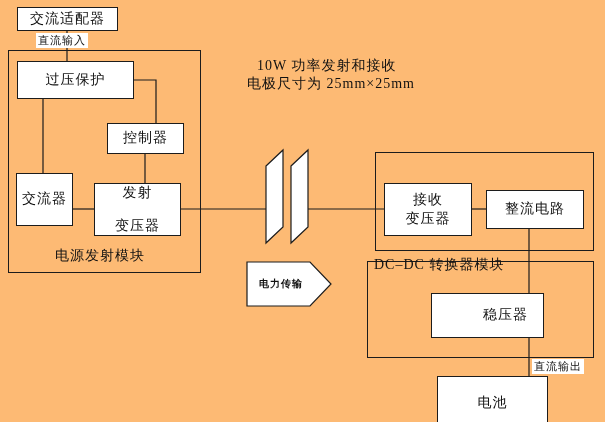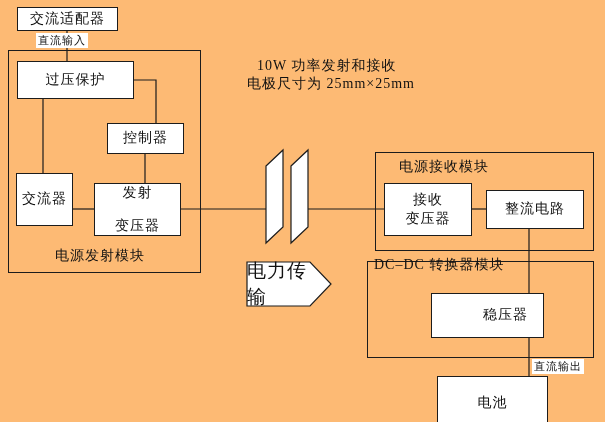--- a/index.html
+++ b/index.html
@@ -33,21 +33,21 @@
     font-size:14px;
     letter-spacing:1px;
     white-space:nowrap;
   }
   .label.small { font-size:11px;font-family:Liberation Serif, serif; }
   .mask { background:#ffffff; padding:0 2px; }
   .arrow-text {
     position:absolute;
     left:247px; top:262px; width:68px; height:44px;
     display:flex; align-items:center; justify-content:center;
-    font-size:19px; letter-spacing:1px;
+    font-size:10px; letter-spacing:1px;font-weight:bold;
   }
 </style>
 </head>
 <body>
 
 <div class="canvas">
 
   <svg class="wires" width="605" height="422" viewBox="0 0 605 422">
     <g stroke="#1c1c1c" stroke-width="1.2" fill="none">
       <line x1="67" y1="31" x2="67" y2="61"></line>
@@ -97,21 +97,20 @@
   <div class="box" style="left:437px; top:376px; width:111px; height:54px;">电池</div>
 
   <span class="label small mask" style="left:36px; top:33px;">直流输入</span>
 
   <span class="label" style="left:55px; top:247px;">电源发射模块</span>
 
   <span class="label" style="left:257px; top:57px;">10W 功率发射和接收</span>
 
   <span class="label" style="left:247px; top:75px;">电极尺寸为 25mm×25mm</span>
 
-  <span class="label" style="left:399px; top:158px;">电源接收模块</span>
 
   <span class="label" style="left:374px; top:256px;">DC–DC 转换器模块</span>
 
   <span class="label small mask" style="left:532px; top:359px;">直流输出</span>
 
   <div class="arrow-text">电力传输</div>
 
 </div>
 
 </body></html>

